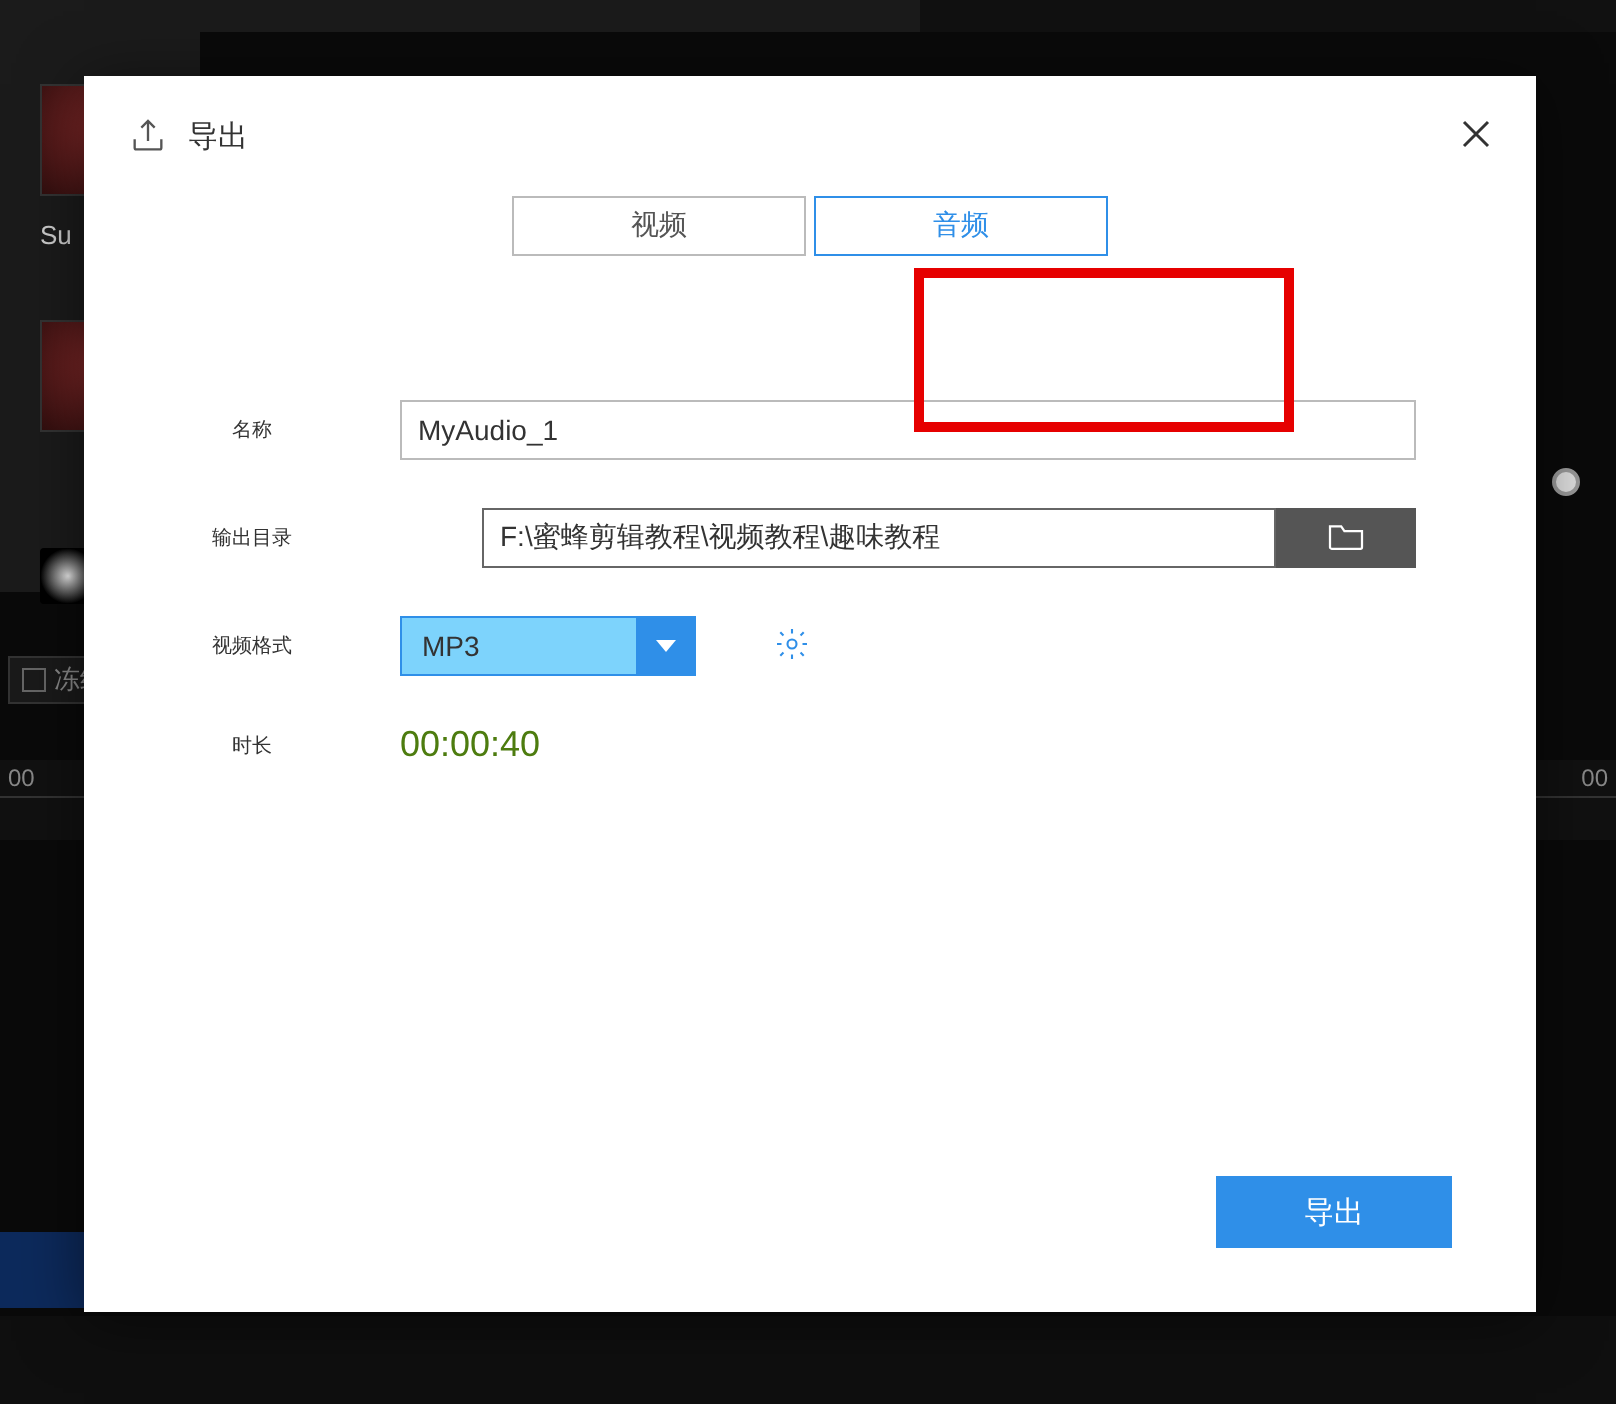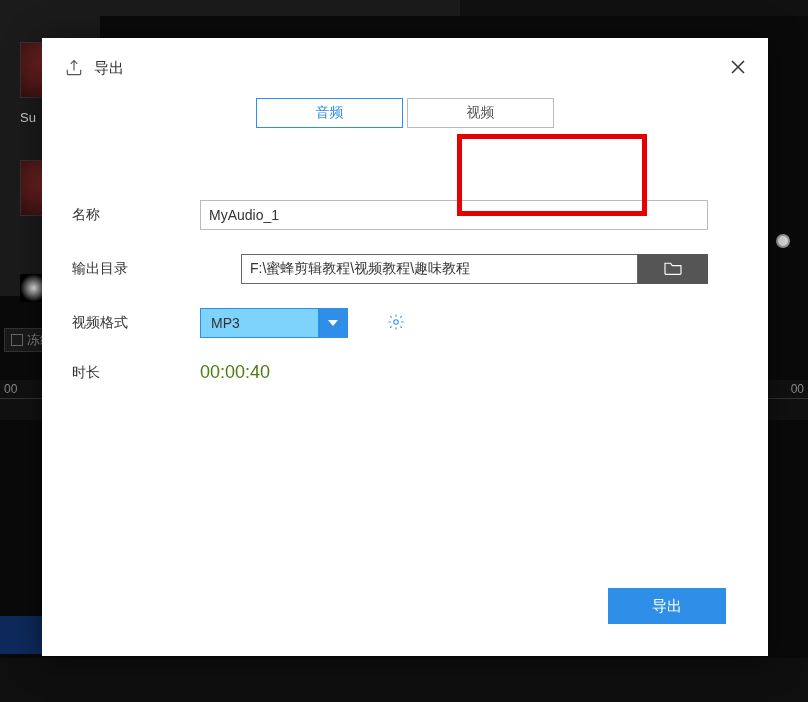--- a/index.html
+++ b/index.html
@@ -127,24 +127,24 @@
 
   .form {
     margin-top:72px;
     padding: 0 60px 0 30px;
   }
   .row {
     display:flex; align-items:center;
     margin-bottom:24px;
   }
   .label {
-    width:128px; text-align:left;
+    width:128px; text-align:center;
     color:#333;
     padding-right:20px;
-    font-size:14px;
+    font-size:10px;
   }
   .text-input {
     flex:1;
     height:30px;
     border:1px solid #bbb;
     padding: 0 8px;
     font-size:14px;
     color:#333;
     outline:none;
     font-family:inherit;
@@ -253,25 +253,25 @@
     <div class="close-btn">
       <span>
         <svg viewBox="0 0 16 16">
             <path d="M2 2l12 12M14 2L2 14"></path>
           </svg>
       </span>
     </div>
   </div>
 
   <div class="tabs">
+    <div class="tab">
+      <span>视频</span>
+    </div>
     <div class="tab active">
       <span>音频</span>
-    </div>
-    <div class="tab">
-      <span>视频</span>
     </div>
   </div>
 
   <div class="form">
 
     <div class="row">
       <div class="label">名称</div>
       <input class="text-input" value="MyAudio_1" style="">
     </div>
 

